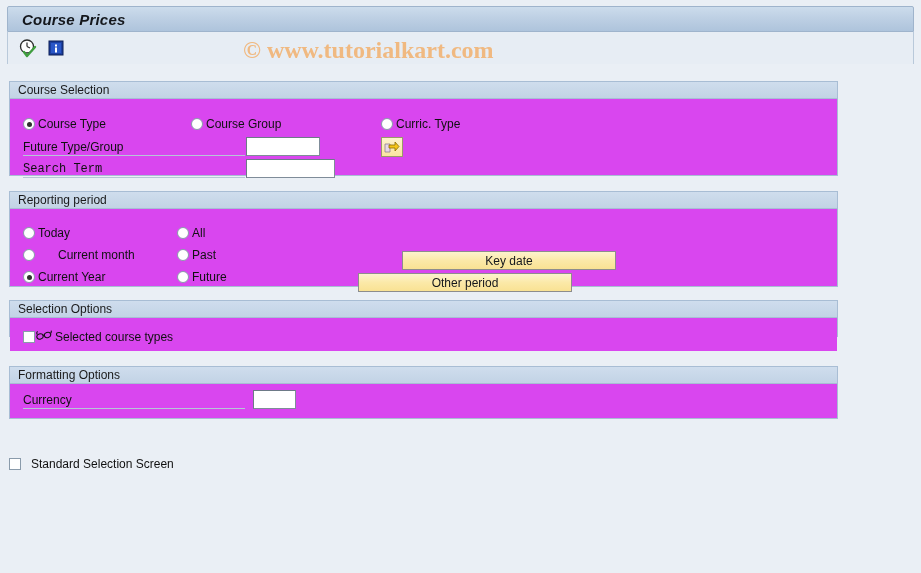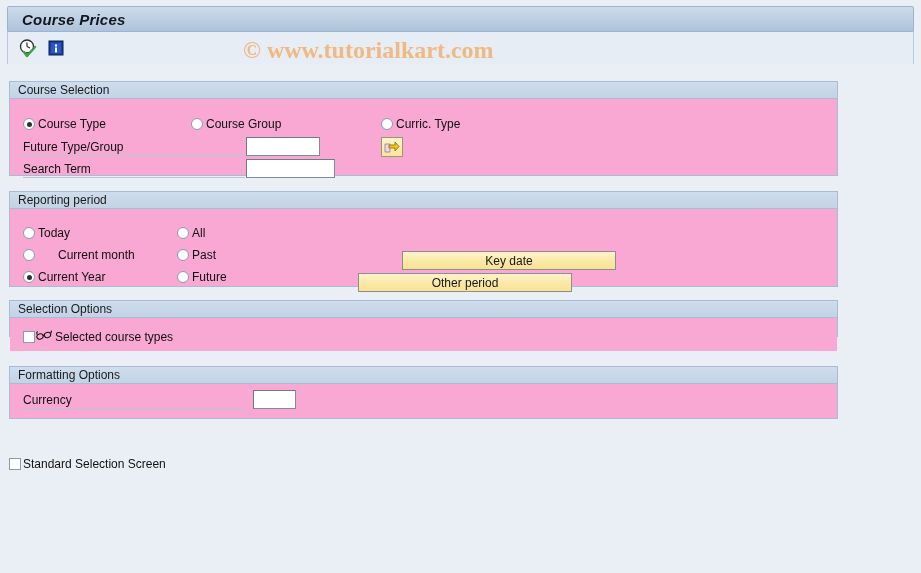--- a/index.html
+++ b/index.html
@@ -92,21 +92,21 @@
     background: linear-gradient(to bottom, #cfdded 0%, #c2d3e5 100%);
     border-bottom: 1px solid #a8bdd4;
     font-size: 12px;
     color: #1a1a1a;
     padding-left: 8px;
     line-height: 17px;
     box-sizing: border-box;
   }
   .panel-body {
     position: relative;
-    background: #f9a8d4;
+    background: #d946ef;
   }
 
   
   .radio-row {
     position: absolute;
     display: flex;
     align-items: center;
     white-space: nowrap;
   }
   .radio {
@@ -271,21 +271,21 @@
     <div class="label-underline" style="left:13px; top:56px; width:222px;"></div>
     <input class="input" style="left: 236px; top: 38px; width: 74px; height: 19px;" value="" placeholder="">
 
     <div class="multi-select-btn" style="left:371px; top:38px;">
       <svg width="16" height="14" viewBox="0 0 16 14">
         <path d="M1 4 L6 4 L6 12 L1 12 Z" fill="#e8d9e8" stroke="#8f7f8f" stroke-width="0.8"></path>
         <path d="M5 5 L11 5 L11 2 L15 6.5 L11 11 L11 8 L5 8 Z" fill="#f5c518" stroke="#8a6d00" stroke-width="0.8" stroke-linejoin="round"></path>
       </svg>
     </div>
 
-    <div class="field-label" style="left:13px; top:63px;">Search Term</div>
+    <div class="field-label" style="left:13px; top:63px;font-family:Liberation Mono, monospace;">Search Term</div>
     <div class="label-underline" style="left:13px; top:78px; width:222px;"></div>
     <input class="input" style="left: 236px; top: 60px; width: 89px; height: 19px;" value="" placeholder="">
   </div>
 </div>
 
 <div class="panel" style="top:191px; height:96px;">
   <div class="panel-header">Reporting period</div>
   <div class="panel-body" style="height:77px;">
 
     <div class="radio-row" style="left:13px; top:17px;">
@@ -340,16 +340,16 @@
 
 <div class="panel" style="top:366px; height:53px;">
   <div class="panel-header">Formatting Options</div>
   <div class="panel-body" style="height:34px;">
     <div class="field-label" style="left:13px; top:9px;">Currency</div>
     <div class="label-underline" style="left:13px; top:24px; width:222px;"></div>
     <input class="input" style="left: 243px; top: 6px; width: 43px; height: 19px;" value="" placeholder="">
   </div>
 </div>
 
-<div class="plain-row" style="left:9px; top:457px;">
+<div class="plain-row" style="left:9px; top:457px;gap:8px;">
   <span class="cbox"></span>
   <span class="plain-label">Standard Selection Screen</span>
 </div>
 
 </body></html>

